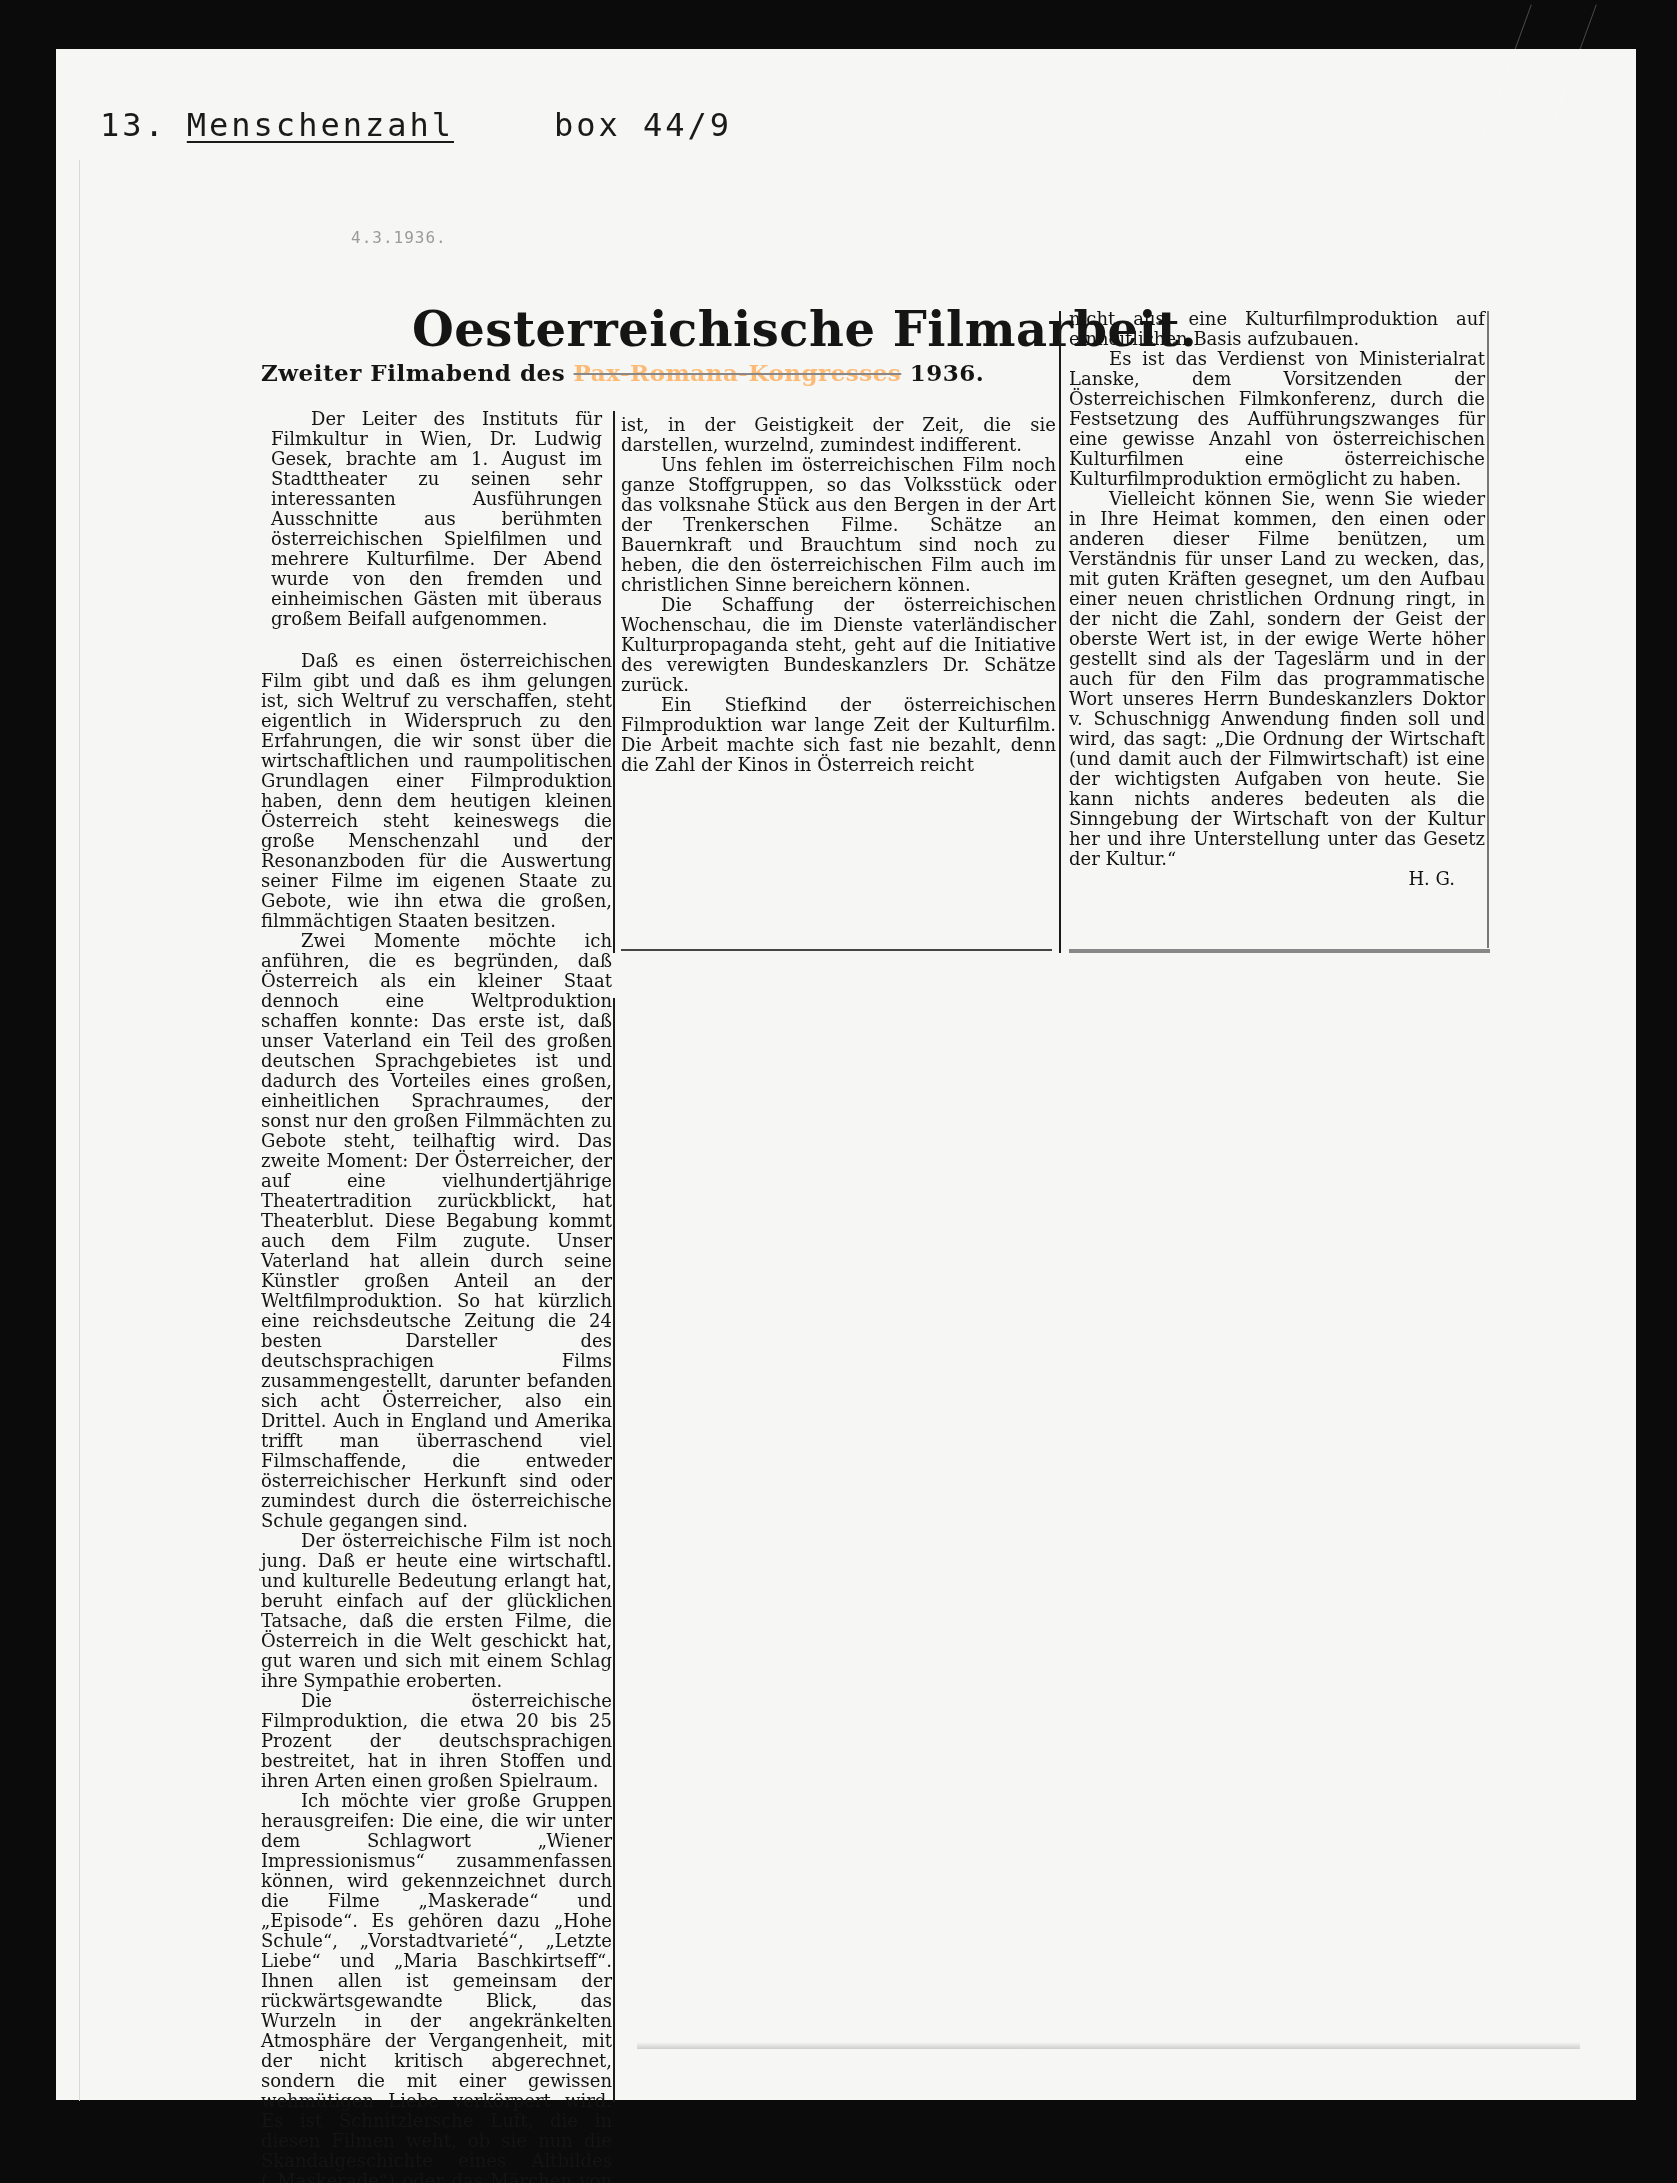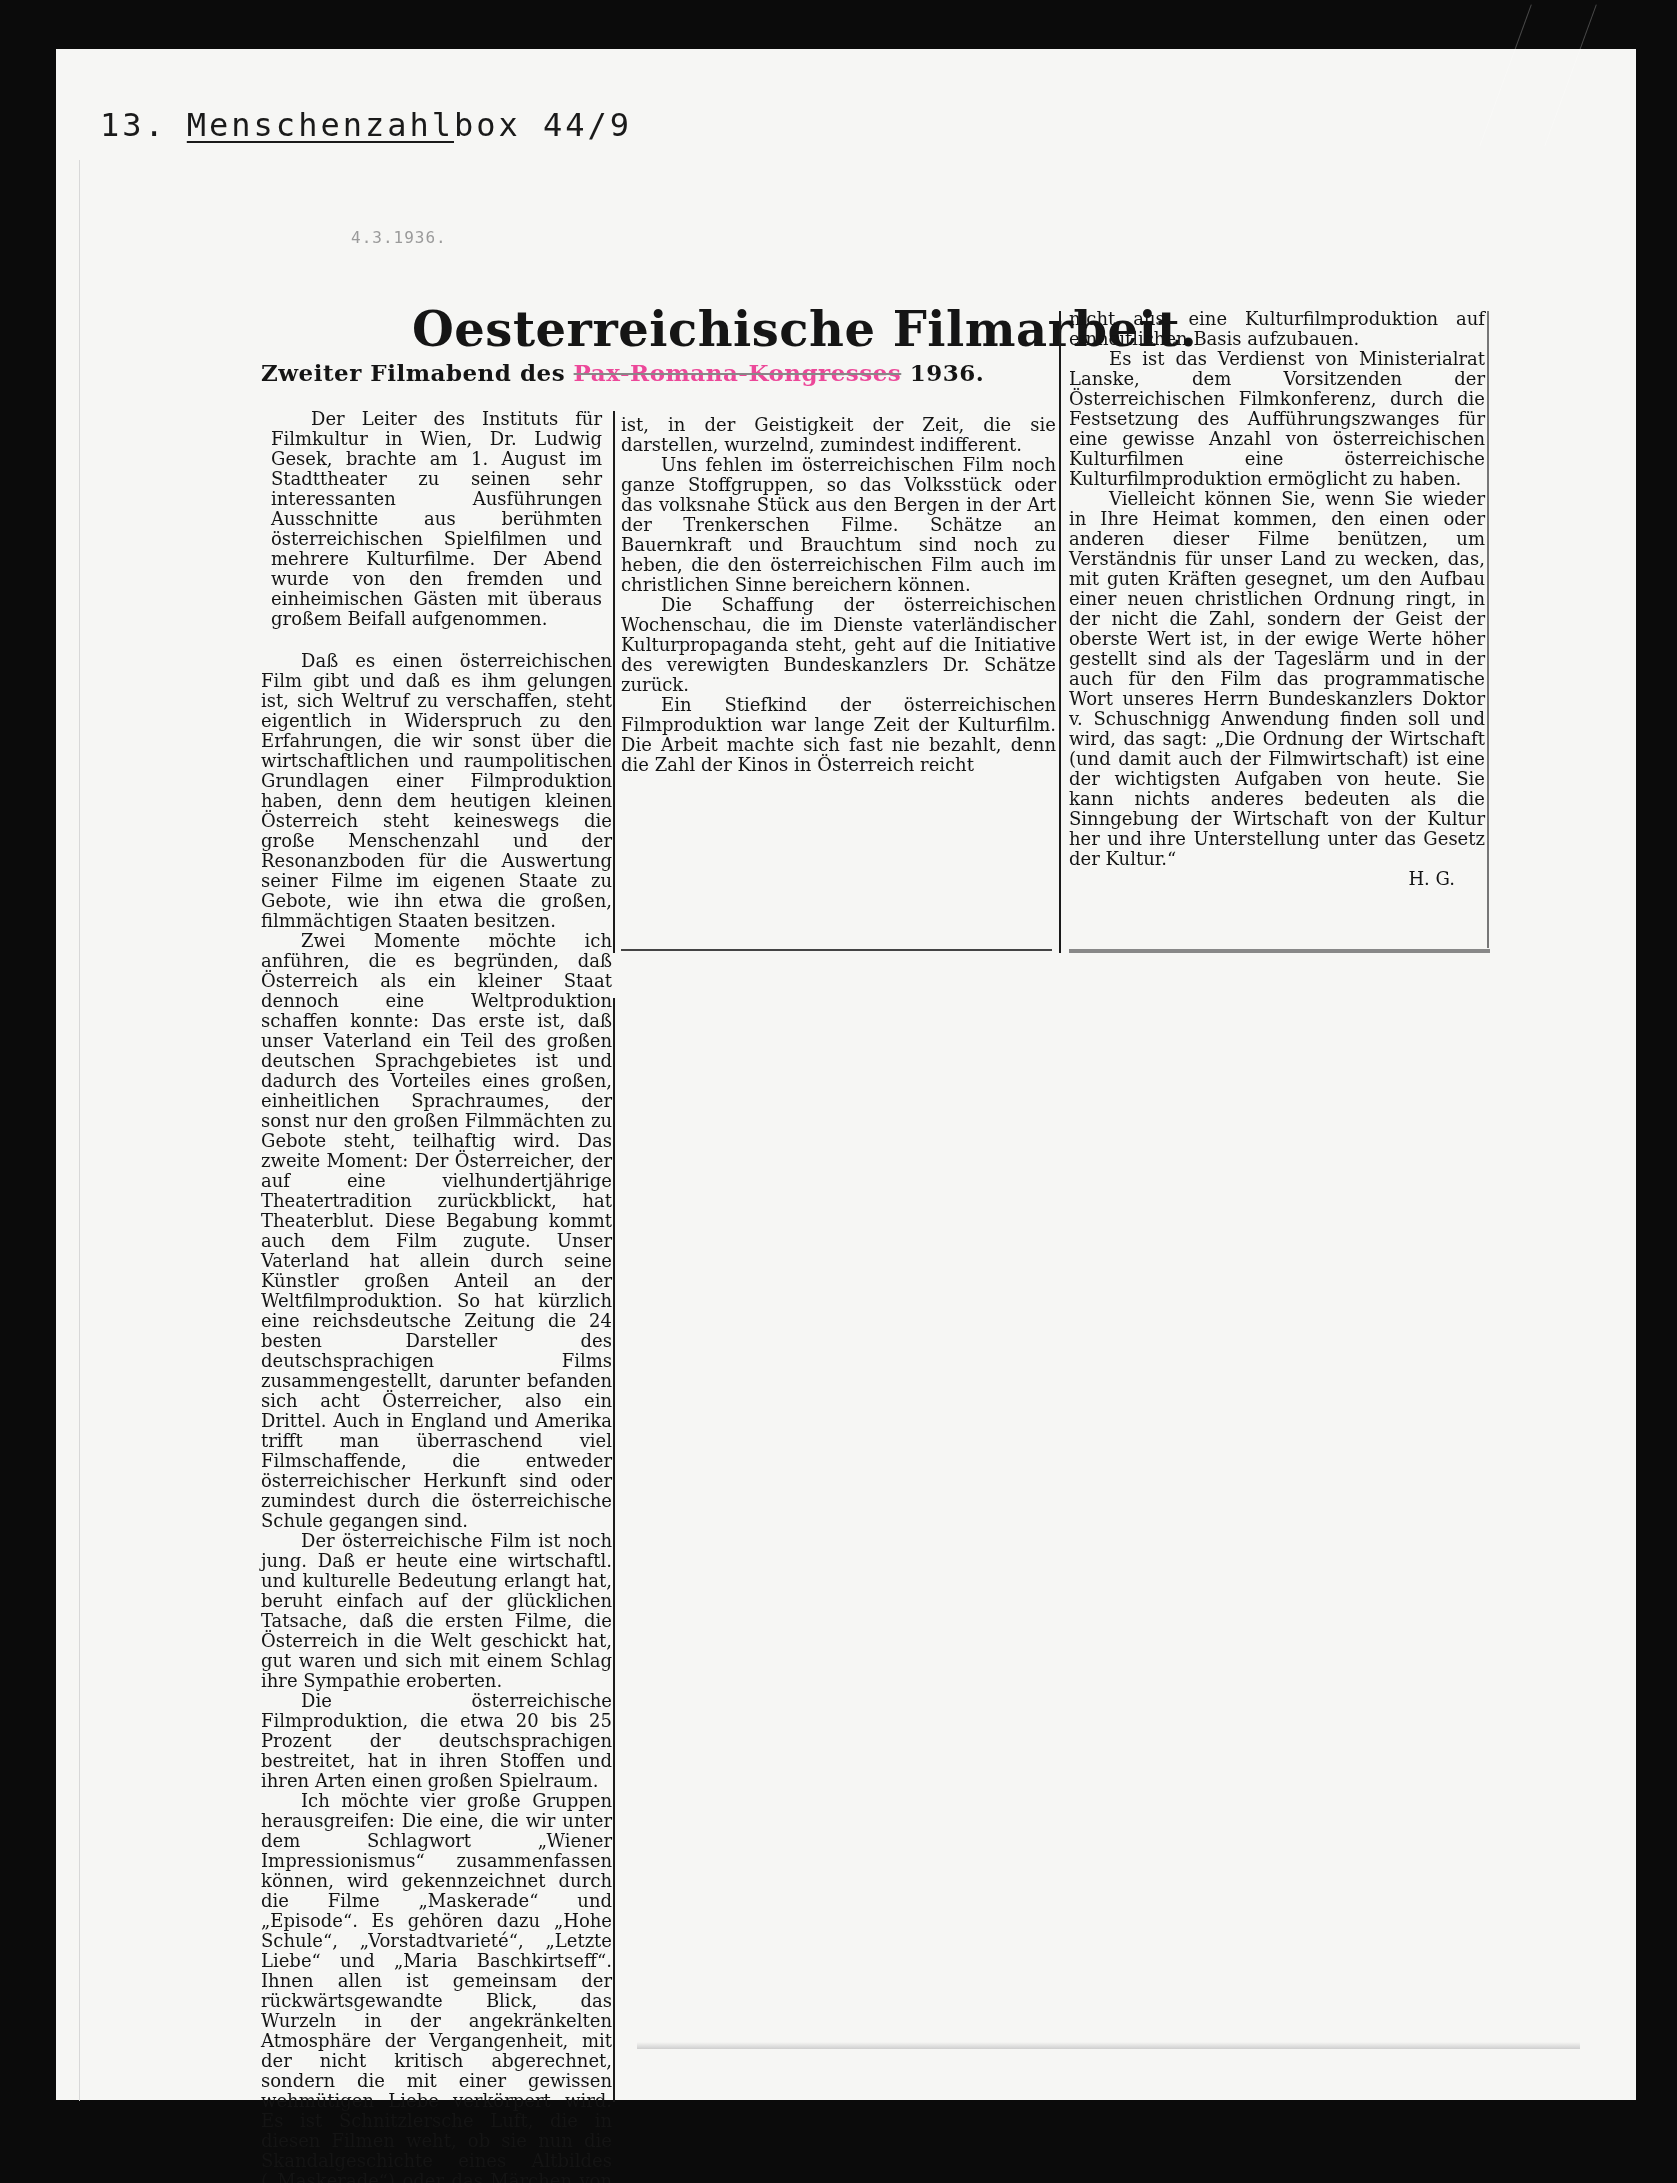--- a/index.html
+++ b/index.html
@@ -14,34 +14,34 @@
   .clip-frame {
     position:absolute; left:79px; top:160px; width:1405px; height:1941px;
     border-left:1.5px solid #d8d8d8;
   }
   .archive-header {
     position:absolute; left:100px; top:106px; font-family:"DejaVu Sans Mono", monospace;
     font-size:32px; letter-spacing:3px; color:#1a1a1a; white-space:pre;
   }
   .archive-header .section { text-decoration:underline; text-decoration-thickness:2px; text-underline-offset:5px; }
   .archive-header .num { margin-right:20px; }
-  .archive-header .box { }
+  .archive-header .box { margin-left:100px; }
   .date-stamp {
     position:absolute; left:351px; top:228px; font-family:"DejaVu Sans Mono", monospace;
     font-size:16px; color:#9a9a9a; letter-spacing:1px;
   }
   .headline {
     position:absolute; left:366px; top:301px; font-family:"DejaVu Serif", serif;
     font-weight:bold; font-size:48px; color:#151515; letter-spacing:0.5px;margin-left:46px;
   }
   .subhead {
     position:absolute; left:261px; top:359px; font-family:"DejaVu Serif", serif;
     font-weight:bold; font-size:23px; color:#151515; letter-spacing:0.5px; white-space:nowrap;
   }
-  .subhead .smudge { color:#ec4899; text-decoration:line-through; text-decoration-color:#888; }
+  .subhead .smudge { color:#fdba74; text-decoration:line-through; text-decoration-color:#888; }
   .col {
     position:absolute; font-family:"DejaVu Serif", serif; font-size:18px; line-height:20px;
     text-align:justify; color:#141414;
   }
   .col p { margin:0; text-indent:40px; }
   .col p.noindent { text-indent:0; }
   .col p.lead { padding:0 10px; }
   .col-left { left:261px; top:409px; width:351px; }
   .col-left .gap { height:22px; }
   .col-mid { left:621px; top:415px; width:435px; }

